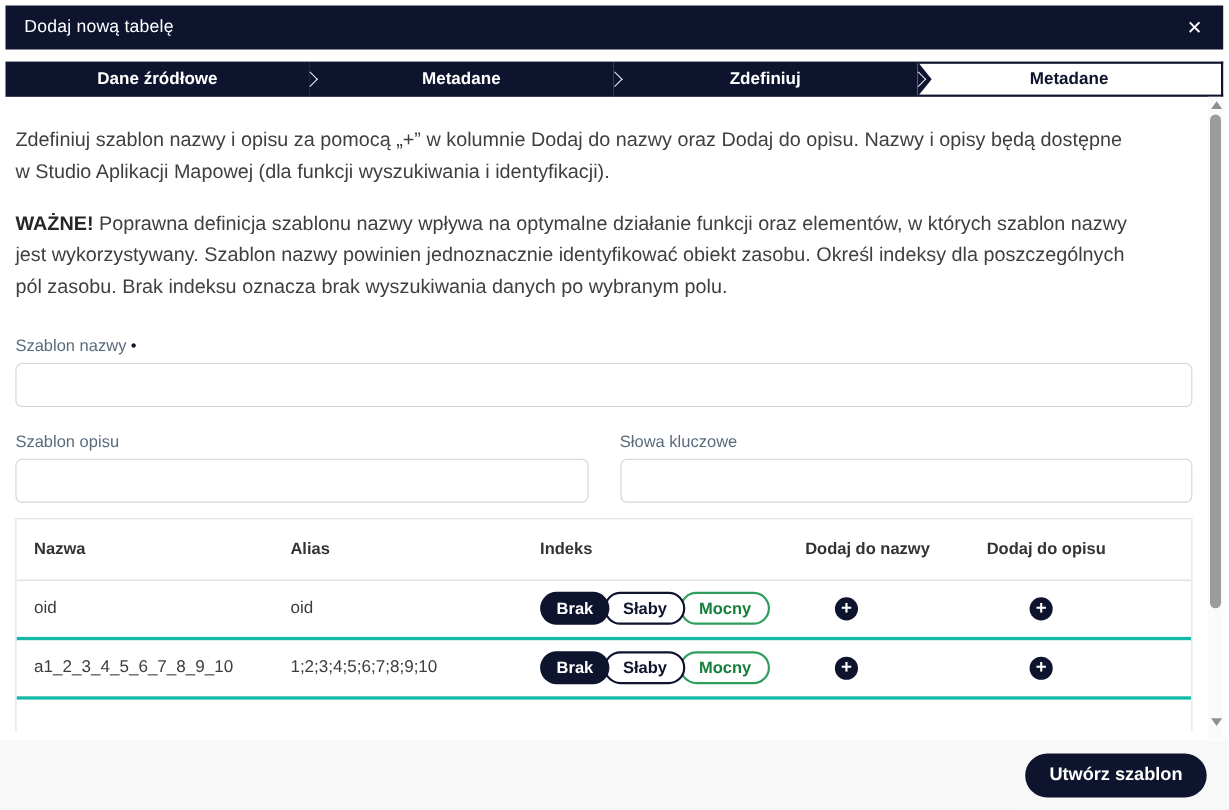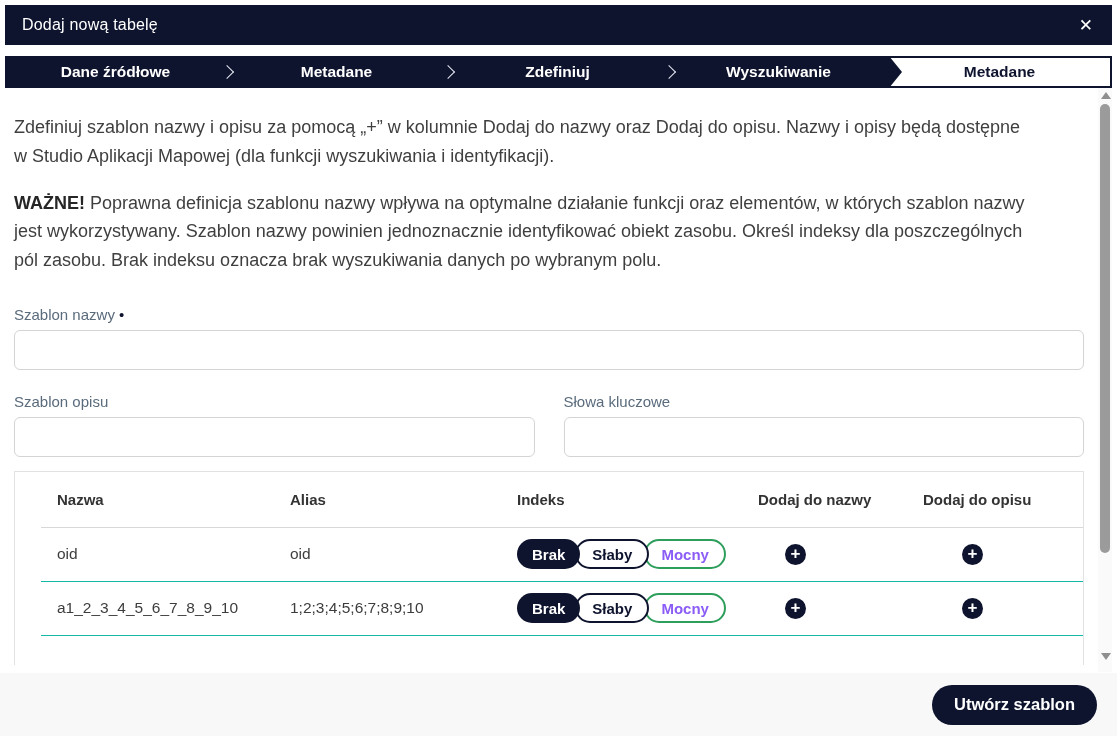--- a/index.html
+++ b/index.html
@@ -59,41 +59,41 @@
     color:#3d3d3d; outline:none; display:block;
   }
   .two-col { display:flex; gap:29px; margin-top:23px; width:1070px; }
   .col { flex:1; }
   .col .field-label { margin-top:0; }
   .col .text-input { width:100%; }
 
   
   .ftable {
     margin-top:14px; width:1070px; height:194px;
-    border:1px solid #e2e2e4; border-bottom:none; overflow:hidden; background:#fff;padding-left:26px;
+    border:1px solid #e2e2e4; border-bottom:none; overflow:hidden; background:#fff;
   }
   .trow {
     display:grid; grid-template-columns:233px 227px 241px 165px auto;
     align-items:center; padding-left:16px;
   }
   .trow.head {
     height:56px; border-bottom:1px solid #d8d8da;
     font-weight:bold; font-size:15px; color:#333;
   }
-  .trow.body { height:54px; font-size:15.5px; color:#3d3d3d; border-bottom:1px solid #14b8a6; }
+  .trow.body { height:54px; font-size:15.5px; color:#3d3d3d; border-bottom:3px solid #14b8a6; }
 
   .pills { display:flex; align-items:center; }
   .pill {
     position:relative; height:30px; padding:0 15px; border-radius:16px;
     display:inline-flex; align-items:center; justify-content:center;
     font-size:15px; font-weight:bold; background:#fff; cursor:pointer; white-space:nowrap;
   }
   .pill.sel  { background:#0e132e; color:#fff; z-index:3; }
   .pill.weak { border:2px solid #0e132e; color:#0e132e; margin-left:-5px; z-index:2; }
-  .pill.strong { border:2px solid #2e9e5c; color:#8b5cf6; margin-left:-5px; z-index:1; }
+  .pill.strong { border:2px solid #2e9e5c; color:#15803d; margin-left:-5px; z-index:1; }
 
   .plus-btn {
     width:21px; height:21px; border-radius:50%; background:#0e132e; color:#fff;
     display:inline-flex; align-items:center; justify-content:center;
     font-size:17px; font-weight:bold; line-height:1; cursor:pointer; padding-bottom:1px;
   }
   .indent-a { margin-left:27px; }
   .indent-b { margin-left:39px; }
 
   
@@ -133,23 +133,20 @@
       <span>Dane źródłowe</span>
       <span class="chev"></span>
     </div>
     <div class="step">
       <span>Metadane</span>
       <span class="chev"></span>
     </div>
     <div class="step">
       <span>Zdefiniuj</span>
       <span class="chev"></span>
-    </div>
-    <div class="step">
-      <span>Wyszukiwanie</span>
     </div>
     <div class="step active">
       <span class="arrow"></span>
       <span>Metadane</span>
     </div>
   </div>
 
   <div class="content">
 
     <p class="para first">Zdefiniuj szablon nazwy i opisu za pomocą „+” w kolumnie Dodaj do nazwy oraz Dodaj do opisu. Nazwy i opisy będą dostępne w Studio Aplikacji Mapowej (dla funkcji wyszukiwania i identyfikacji).</p>

